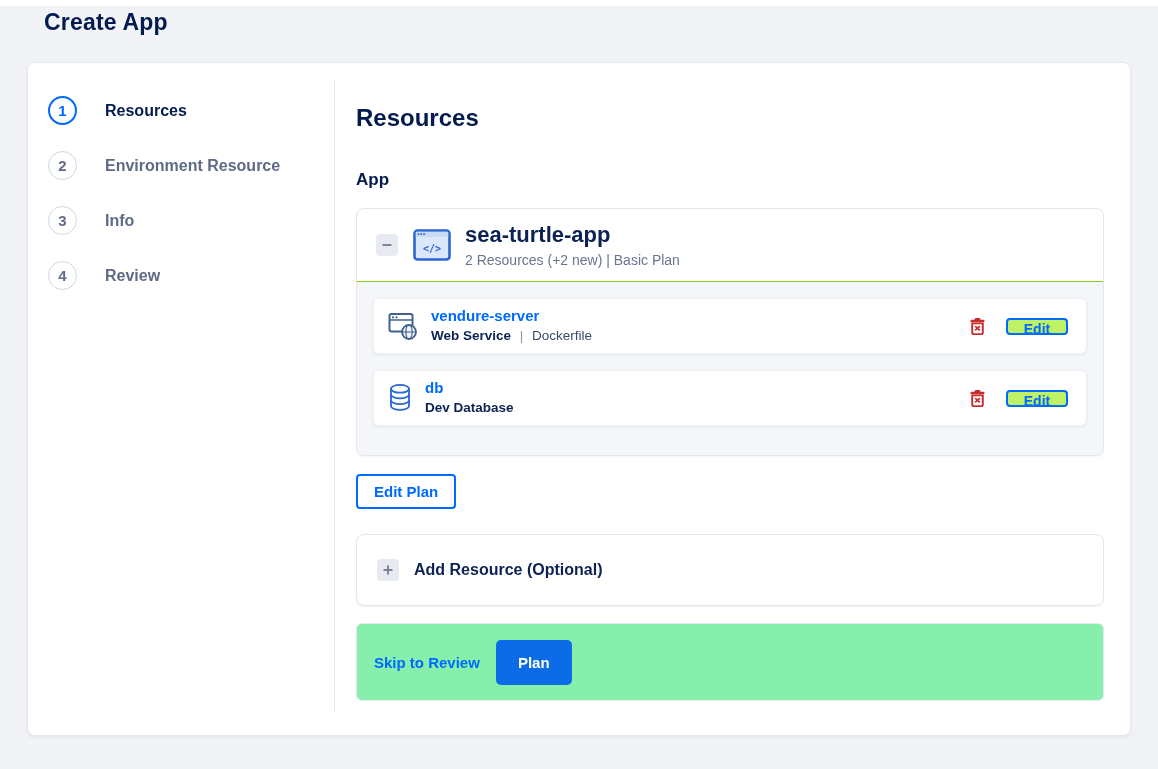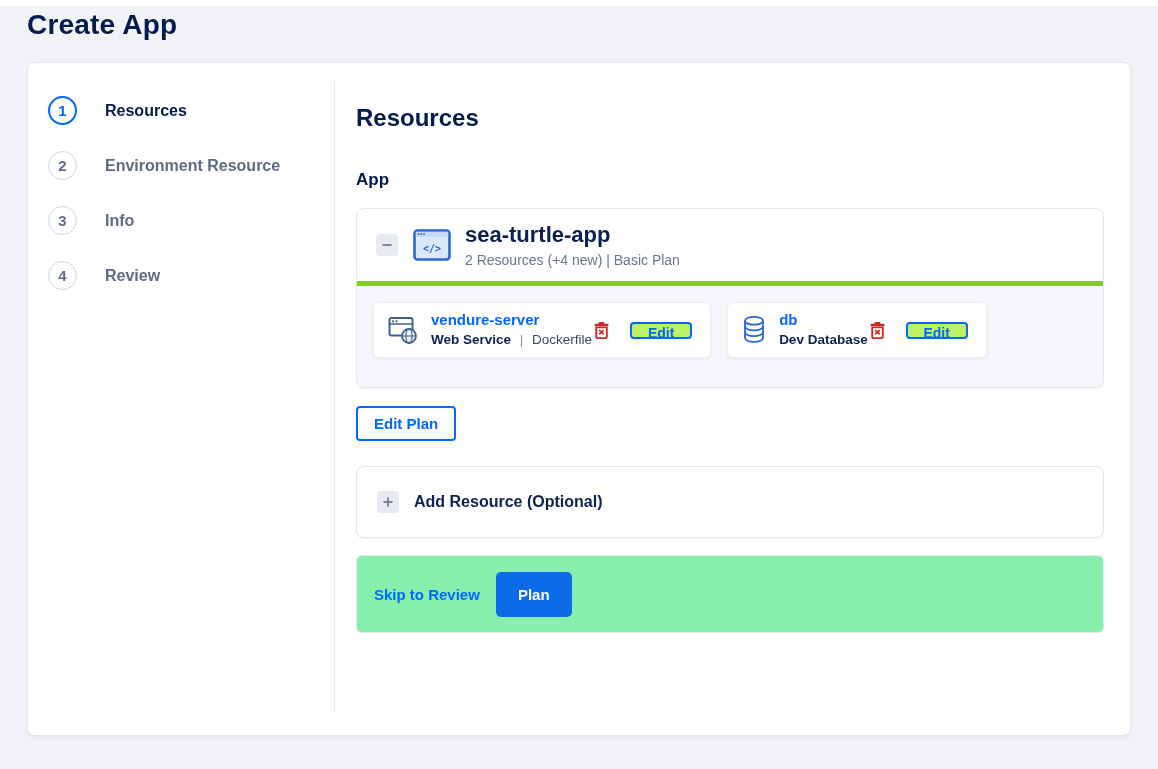--- a/index.html
+++ b/index.html
@@ -7,22 +7,22 @@
   body {
     width: 1158px; height: 769px;
     background: #f1f3f7;
     font-family: "Liberation Sans", sans-serif;
     color: #0b2253;
     position: relative;
     overflow: hidden;
   }
   .top-strip { height: 6px; background: #ffffff; }
   .page-title {
-    position: absolute; left: 27px; top: 9px;
-    font-size: 28px; font-weight: 600; color: #031b4e; letter-spacing: .2px;
+    position: absolute; left: 44px; top: 9px;
+    font-size: 23px; font-weight: 600; color: #031b4e; letter-spacing: .2px;
   }
   .wizard-card {
     position: absolute; left: 27px; top: 62px;
     width: 1104px; height: 674px;
     background: #ffffff;
     border: 1px solid #e4e7ee; border-radius: 8px;
     box-shadow: 0 2px 4px rgba(3,27,78,.05);
     display: flex;
   }
   
@@ -57,23 +57,23 @@
     width: 22px; height: 22px; border-radius: 4px;
     background: #e7eaf0; border: none; padding: 0;
     display: flex; align-items: center; justify-content: center;
     cursor: pointer; flex: none;
   }
   .app-card-header .square-btn { margin-right: 15px; }
   .app-icon { margin-right: 14px; flex: none; display: block; }
   .app-name { font-size: 22px; font-weight: 700; color: #0b2253; line-height: 1.2; }
   .app-summary { font-size: 14px; font-weight: 400; color: #6b7590; margin-top: 3px; }
   .app-card-body {
-    background: #f4f6fa; border-top: 5px solid #84cc16;
+    background: #f4f6fa; border-top: 1px solid #84cc16;
     padding: 16px 16px 29px;
-    display: flex; flex-direction: row; gap: 16px;
+    display: flex; flex-direction: column; gap: 16px;
   }
   .resource-row {
     background: #fff; border: 1px solid #eef0f5; border-radius: 6px;
     box-shadow: 0 1px 3px rgba(3,27,78,.08);
     height: 56px; display: flex; align-items: center;
     padding: 0 18px 0 14px;
   }
   .resource-icon { margin-right: 13px; flex: none; display: block; }
   .resource-name {
     font-size: 15px; font-weight: 600; color: #0069ff;
@@ -160,21 +160,21 @@
         <svg class="app-icon" width="38" height="32" viewBox="0 0 38 32">
           <rect x="1.5" y="1.5" width="35" height="29" rx="3" fill="#dbe7fa" stroke="#2a66d4" stroke-width="2.6"></rect>
           <rect x="2.8" y="2.8" width="32.4" height="5.2" fill="#c9daf5"></rect>
           <rect x="4.6" y="4.3" width="1.7" height="1.7" fill="#2a66d4"></rect>
           <rect x="7.4" y="4.3" width="1.7" height="1.7" fill="#2a66d4"></rect>
           <rect x="10.2" y="4.3" width="1.7" height="1.7" fill="#2a66d4"></rect>
           <text x="19" y="23" text-anchor="middle" font-size="10" font-weight="bold" font-family="DejaVu Sans Mono, monospace" fill="#2a66d4">&lt;/&gt;</text>
         </svg>
         <div>
           <div class="app-name">sea-turtle-app</div>
-          <div class="app-summary">2 Resources (+4 new) | Basic Plan</div>
+          <div class="app-summary">2 Resources (+2 new) | Basic Plan</div>
         </div>
       </div>
 
       <div class="app-card-body">
 
         <div class="resource-row">
           <svg class="resource-icon" width="30" height="30" viewBox="0 0 30 30">
             <rect x="1.5" y="3" width="23" height="17.5" rx="2" fill="#ffffff" stroke="#41618f" stroke-width="2"></rect>
             <line x1="1.5" y1="9" x2="24.5" y2="9" stroke="#41618f" stroke-width="1.6"></line>
             <rect x="4" y="5.4" width="2" height="1.8" fill="#41618f"></rect>

